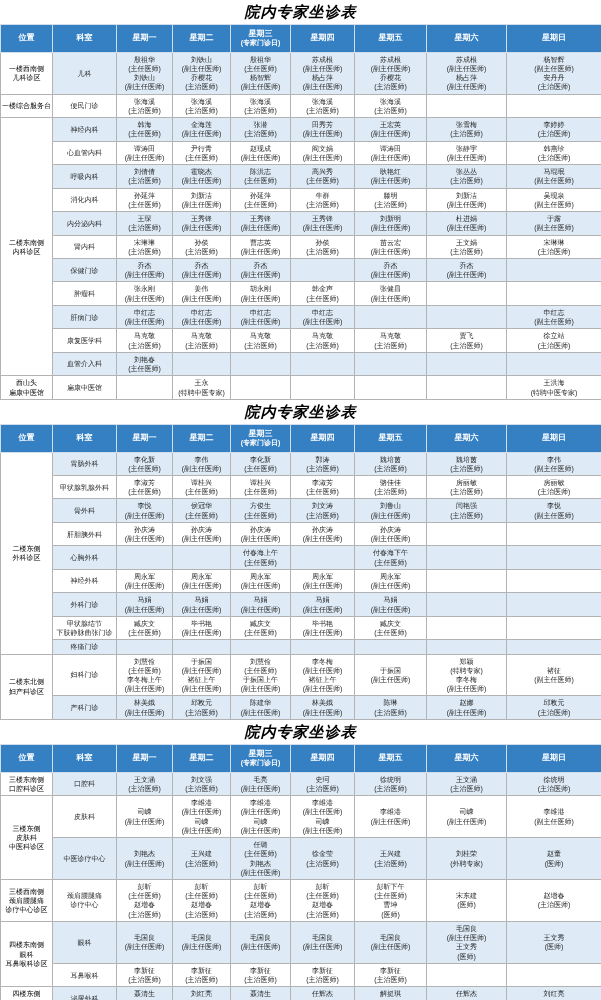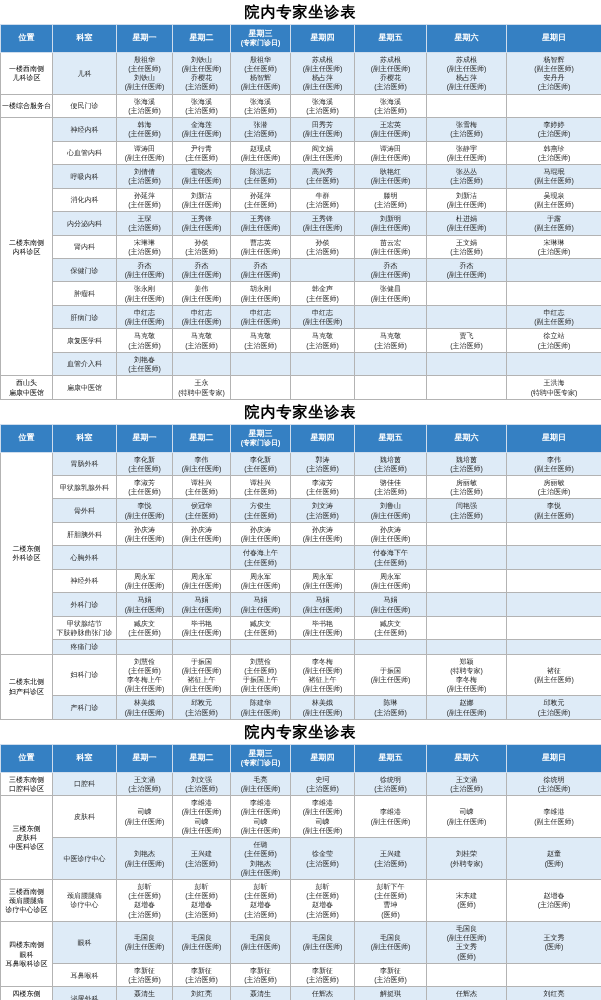--- a/index.html
+++ b/index.html
@@ -2,21 +2,21 @@
 <html><head>
 <meta charset="utf-8">
 <style>
   html,body{margin:0;padding:0;}
   body{
     width:601px;background:#ffffff;color:#1f1f1f;
     font-family:"Liberation Sans","DejaVu Sans",sans-serif;
   }
   .tbl-title{
     text-align:center;font-weight:bold;font-size:15px;
-    color:#000;padding:3px 0 2px 0;letter-spacing:1px;
+    color:#000;padding:3px 0 2px 0;letter-spacing:1px;font-style:italic;
   }
   table{border-collapse:collapse;table-layout:fixed;width:601px;}
   th{
     background:#3580C3;color:#ffffff;font-size:8px;font-weight:bold;
     padding:4px 0;border:1px solid #cfdded;line-height:1.25;
   }
   th .sub{font-size:7px;font-weight:bold;}
   td{
     border:1px solid #b3b3b3;font-size:7px;line-height:1.32;
     text-align:center;vertical-align:middle;padding:2px 0;color:#262626;

